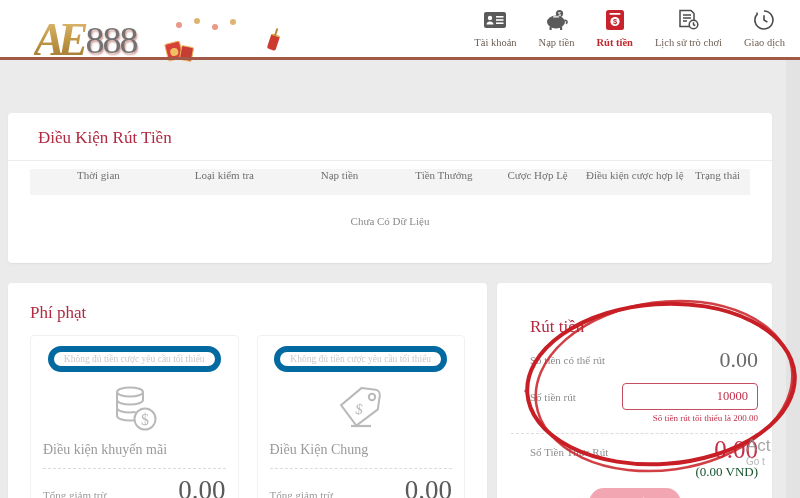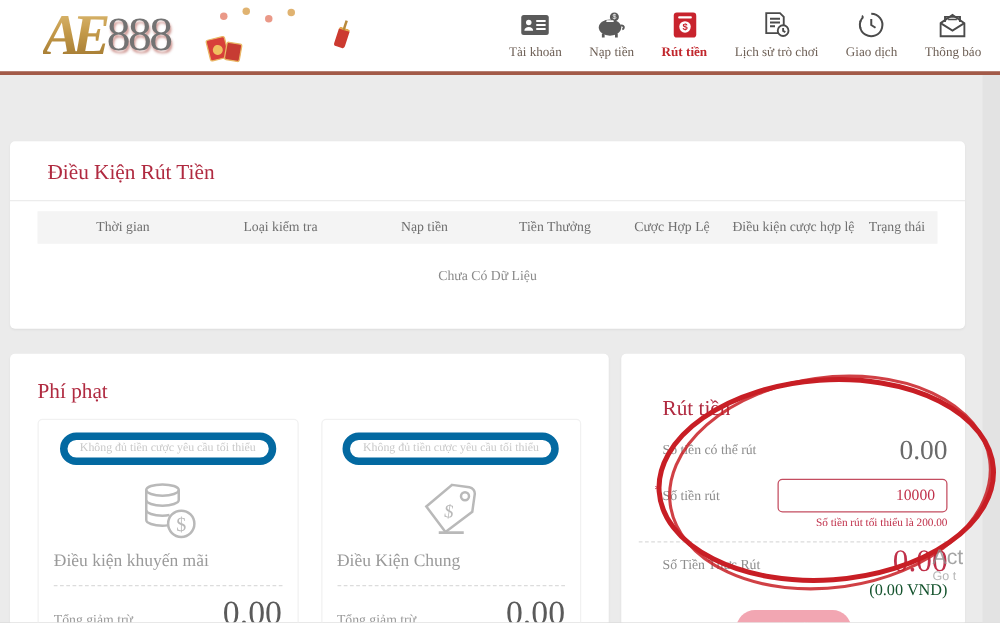--- a/index.html
+++ b/index.html
@@ -4,21 +4,21 @@
 <style>
   * { margin:0; padding:0; box-sizing:border-box; }
   html,body { background:#d8d8d8; }
   #canvas {
     position:relative; width:800px; height:498px; overflow:hidden;
     background:#ebebeb; font-family:"Liberation Serif", serif; 
   }
   
   .header { position:absolute; top:0; left:0; width:800px; height:57px; background:#ffffff; }
   .header-line { position:absolute; top:57px; left:0; width:800px; height:3px; background:#a25a48; }
-  .logo { position:absolute; left:34px; top:2px; display:flex; align-items:center; }
+  .logo { position:absolute; left:34px; top:14px; display:flex; align-items:center; }
   .logo-ae {
     font-size:46px; font-weight:bold; font-style:italic; letter-spacing:-7px; line-height:52px;
     background:linear-gradient(180deg,#e3c27c 0%, #c49a4a 45%, #9a712a 100%);
     -webkit-background-clip:text; background-clip:text; color:transparent;
     text-shadow:none; padding-right:8px;
   }
   .logo-888 {
     font-size:38px; font-weight:normal; color:#737373; line-height:52px; letter-spacing:-2px;
     text-shadow:1px 2px 2px rgba(150,30,20,.45); margin-left:-4px;
   }
@@ -36,21 +36,21 @@
   .nav-item .nicon { height:26px; display:flex; align-items:center; justify-content:center; }
   .nav-item .nlabel { margin-top:4px; font-size:10.5px; color:#6d5f55; white-space:nowrap; }
   .nav-item.active .nlabel { color:#c1272d; font-weight:bold; }
   
   .panel { position:absolute; background:#ffffff; border-radius:4px; box-shadow:0 1px 2px rgba(0,0,0,.06); }
   .panel-title { font-size:17px; font-weight:normal; color:#b02a40; }
   
   #panel-conditions { left:8px; top:113px; width:764px; height:150px; }
   #panel-conditions .panel-title { padding:15px 0 0 30px; }
   #panel-conditions .title-divider { margin-top:12px; border-bottom:1px solid #ececec; }
-  .table-head { display:flex; margin:8px 22px 16px 22px; height:26px; background:#f4f4f4; align-items:center; }
+  .table-head { display:flex; margin:8px 22px 16px 22px; height:26px; background:#f4f4f4; }
   .table-head span { font-size:11px; color:#6f6f6f; text-align:center; white-space:nowrap; overflow:hidden; }
   .table-head span:nth-child(1){width:19%;} .table-head span:nth-child(2){width:16%;}
   .table-head span:nth-child(3){width:16%;} .table-head span:nth-child(4){width:13%;}
   .table-head span:nth-child(5){width:13%;} .table-head span:nth-child(6){width:14%;}
   .table-head span:nth-child(7){width:9%;}
   .empty-text { margin-top:20px; text-align:center; font-size:11px; color:#8a8a8a; }
   
   #panel-fees { left:8px; top:283px; width:479px; height:220px; }
   #panel-fees .panel-title { padding:20px 0 0 22px; }
   .cards { display:flex; gap:18px; margin:12px 22px 0 22px; }
@@ -161,31 +161,20 @@
       <div class="nav-item">
         <span class="nicon">
           <svg width="24" height="24" viewBox="0 0 24 24" fill="none" stroke="#4b4b4b" stroke-width="1.6">
               <path d="M12 3a9 9 0 1 1-6.4 2.6"></path>
               <path d="M5.6 5.6 4.5 4.5M4 9.5l-1.4-.4M4 14l-1.3.5" stroke-width="1.3"></path>
               <path d="M12 7.2V12l3.4 2.2"></path>
             </svg>
         </span>
         <span class="nlabel">Giao dịch</span>
       </div>
-      <div class="nav-item">
-        <span class="nicon">
-          <svg width="26" height="24" viewBox="0 0 26 24" fill="none" stroke="#4b4b4b" stroke-width="1.5">
-              <path d="M3.5 10.5 13 4l9.5 6.5V21h-19z"></path>
-              <path d="M3.5 10.5 13 16.5l9.5-6"></path>
-              <path d="M7 9.5V5.5h12v4"></path>
-              <path d="M9.5 7.5h7" stroke-width="1.2"></path>
-            </svg>
-        </span>
-        <span class="nlabel">Thông báo</span>
-      </div>
     </div>
   </div>
   <div class="header-line"></div>
   <div class="right-strip"></div>
 
   <div class="panel" id="panel-conditions">
     <div class="panel-title">Điều Kiện Rút Tiền</div>
     <div class="title-divider"></div>
     <div class="table-head">
       <span>Thời gian</span>

